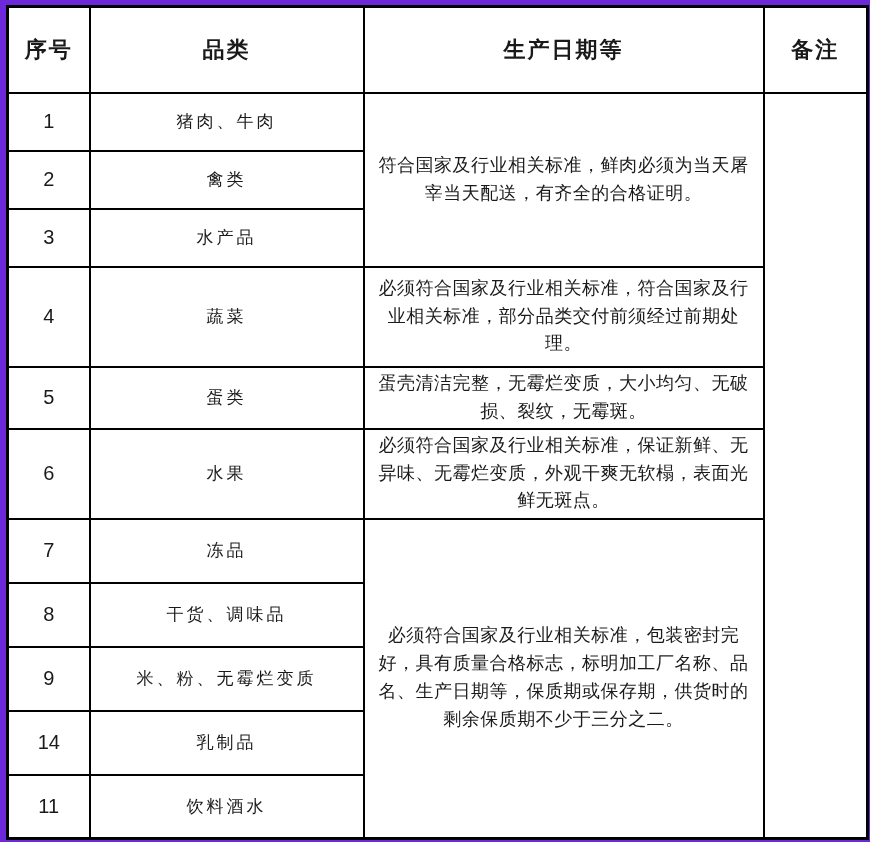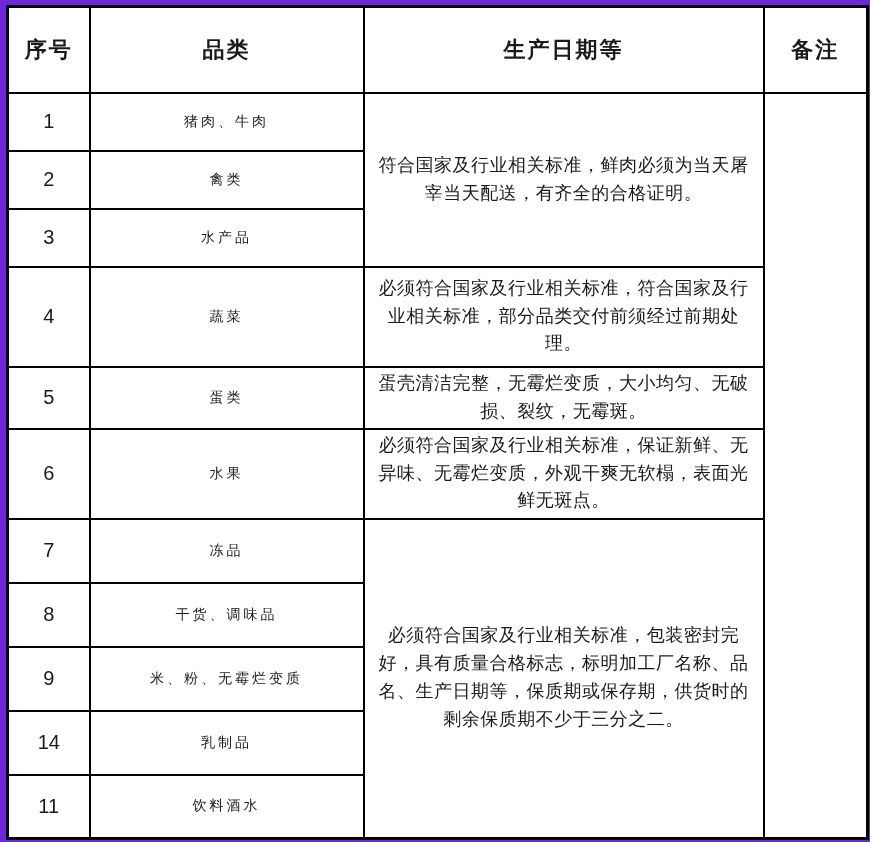--- a/index.html
+++ b/index.html
@@ -50,21 +50,21 @@
     font-weight: bold;
     letter-spacing: 2px;
     color: #000000;
   }
   td.no-cell {
     font-family: "Liberation Sans", "DejaVu Sans", sans-serif;
     font-size: 20px;
     color: #4a4a4a;
   }
   td.cat-cell {
-    font-size: 14px;
+    font-size: 17px;
     letter-spacing: 3px;
   }
   td.req-cell {
     font-size: 18px;
     line-height: 1.55;
     letter-spacing: 0.5px;
     padding: 2px 8px;
   }
   td.note-cell {
     font-size: 19px;

